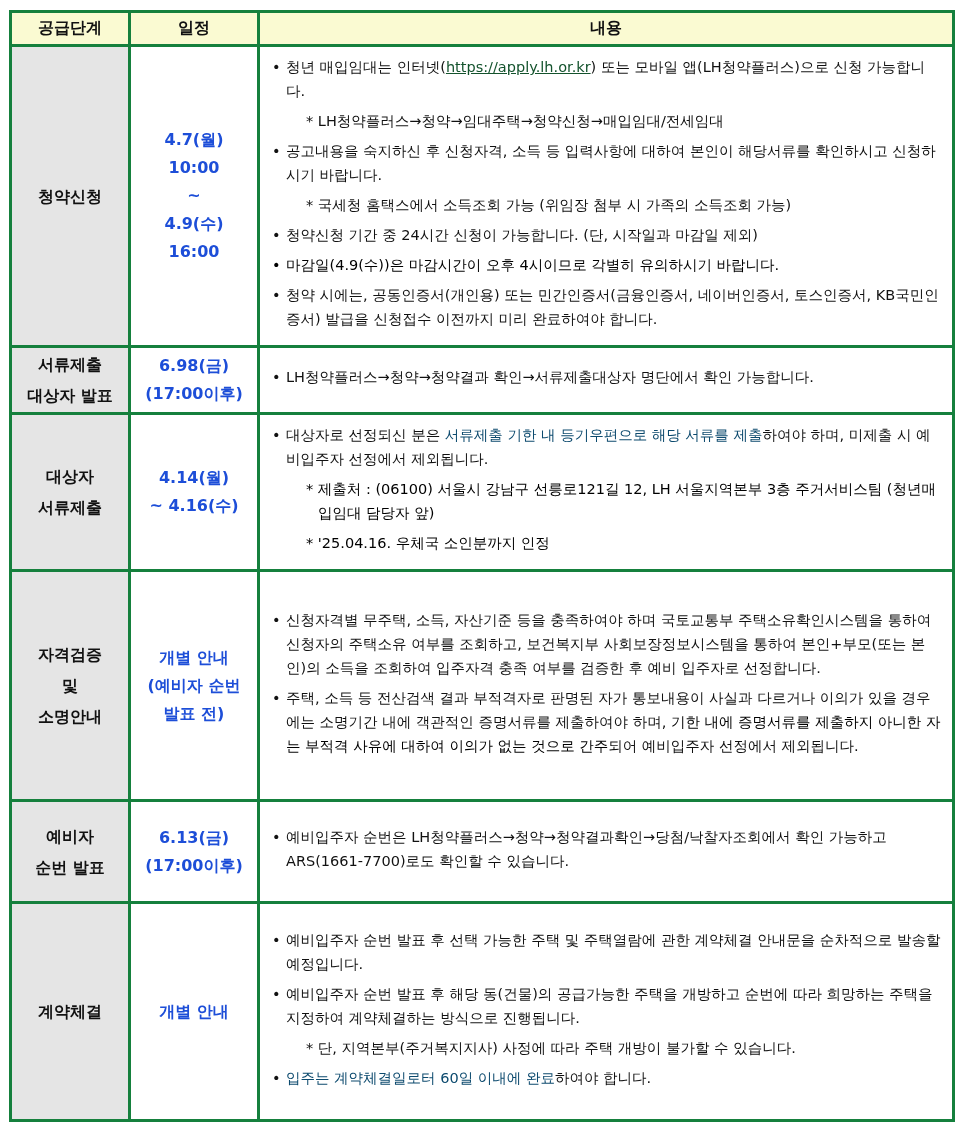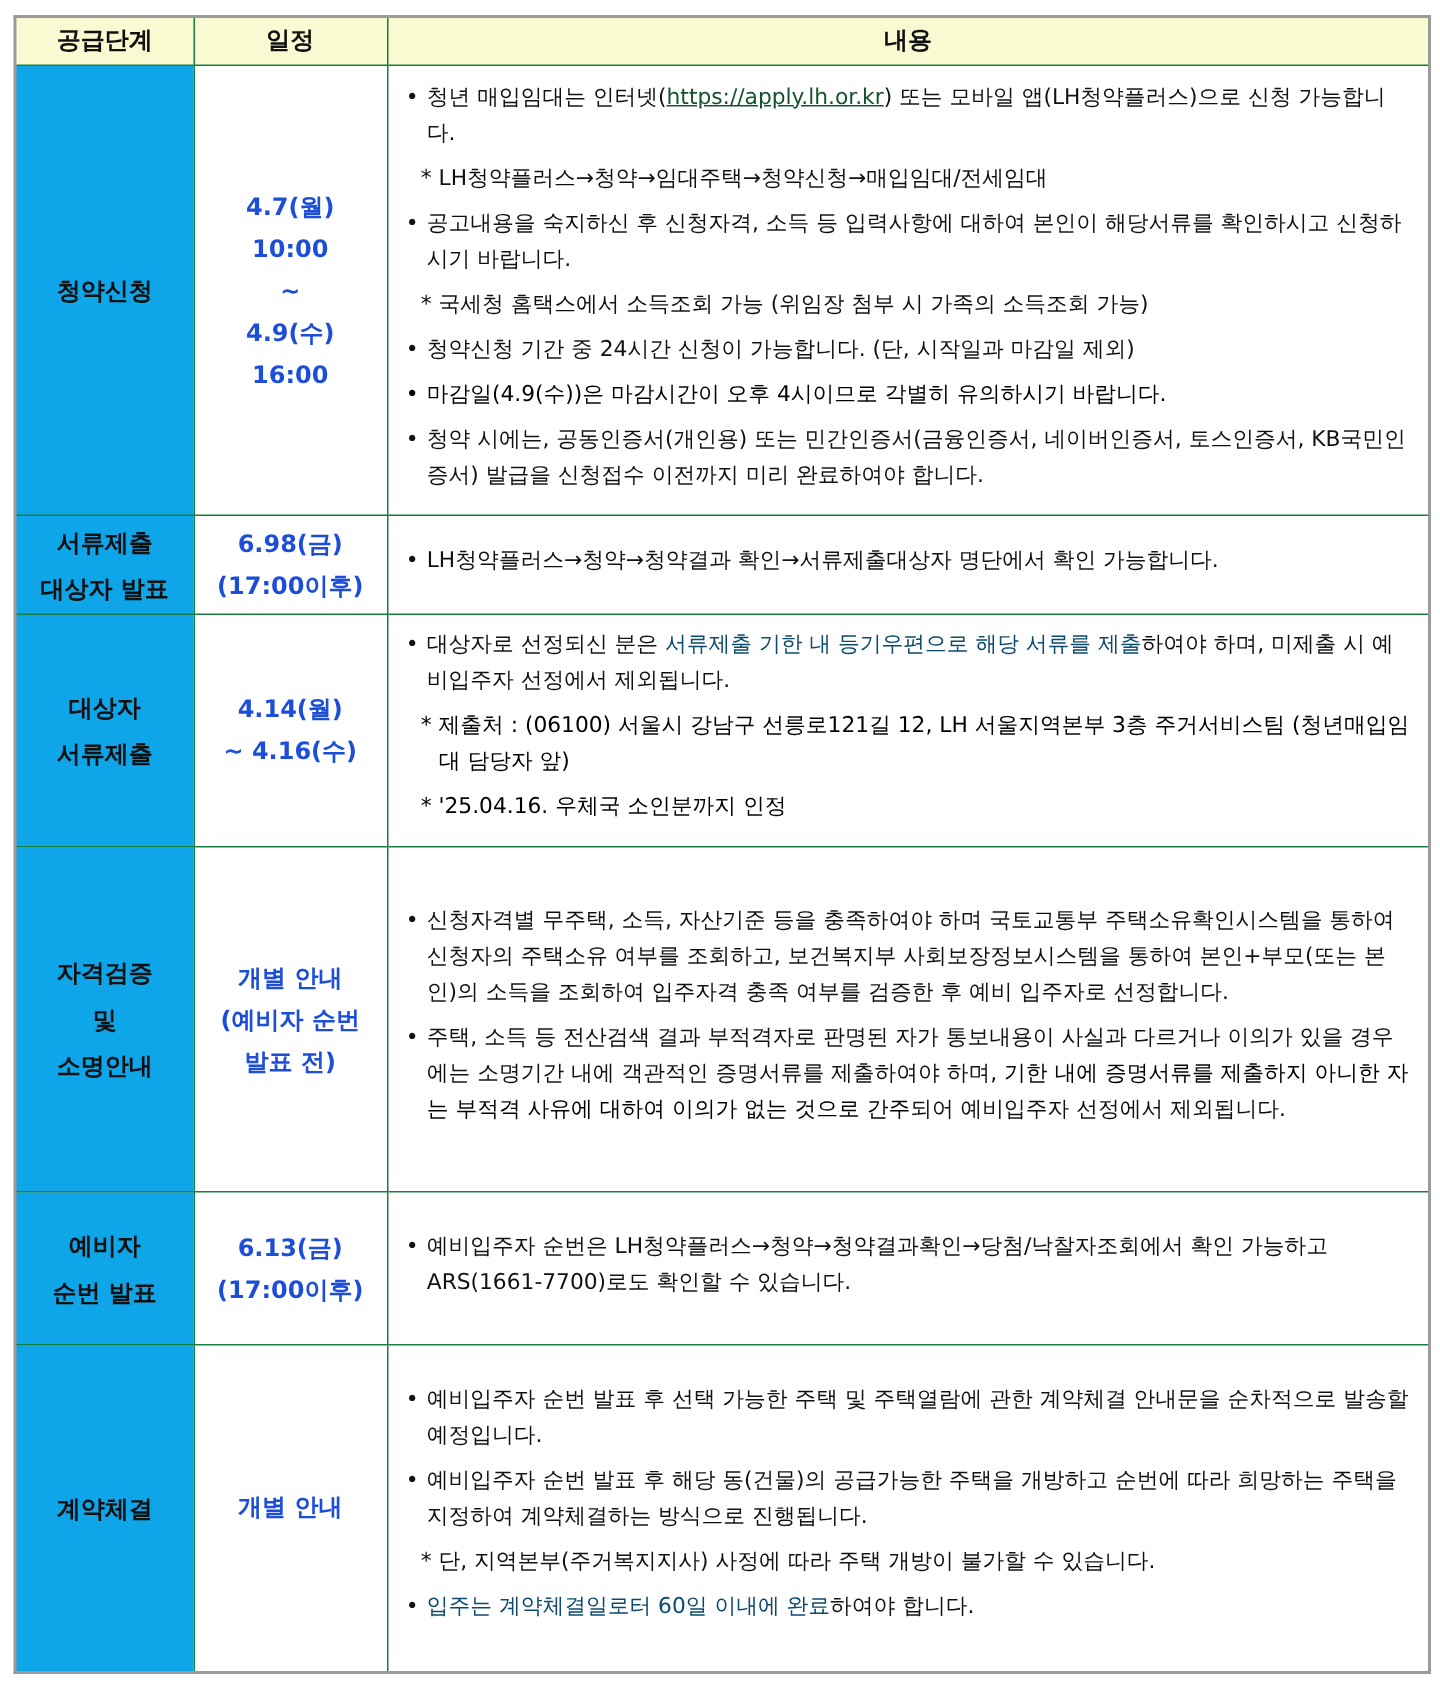--- a/index.html
+++ b/index.html
@@ -1,30 +1,30 @@
 <!DOCTYPE html>
 <html><head>
   <meta charset="utf-8">
   <style>
     html, body { margin: 0; padding: 0; background: #ffffff; }
     body { width: 960px; height: 1124px; position: relative; overflow: hidden;
       font-family: "DejaVu Sans", "Liberation Sans", sans-serif; color: #111; }
     table.schedule { position: absolute; left: 9px; top: 10px; width: 943px;
       border-collapse: collapse; table-layout: fixed; border: 2px solid #9a9a9a; }
-    table.schedule th, table.schedule td { border: 1px solid #15803d; }
+    table.schedule th, table.schedule td { border: 3px solid #15803d; }
     table.schedule th { background: #fafad2; height: 31px; font-size: 16px; font-weight: bold;
       text-align: center; vertical-align: middle; padding: 0; }
-    td.stage { background: #0ea5e9; text-align: center; font-weight: bold; font-size: 16px;
+    td.stage { background: #e5e5e5; text-align: center; font-weight: bold; font-size: 16px;
       line-height: 31px; vertical-align: middle; }
     td.date { text-align: center; font-weight: bold; font-size: 16px; color: #1d4ed8;
       line-height: 28px; vertical-align: middle; }
     td.content { font-size: 14.5px; line-height: 24px; padding: 6px 10px 8px 12px; vertical-align: middle; }
     .bullet { position: relative; padding-left: 14px; margin: 2px 0 6px 0; }
     .bullet::before { content: "•"; position: absolute; left: 0; top: 0; }
-    .note { padding-left: 20px; text-indent: -12px; margin: 2px 0 6px 2px; }
+    .note { padding-left: 20px; text-indent: -12px; margin: 2px 0 6px 26px; }
     .b { font-weight: normal; }
     .red { color: #000000; }
     .blue { color: #0c4a6e; }
     .link { text-decoration: underline; color: #14532d; }
     .line { display: block; }
   </style>
 </head>
 <body>
 
 <table class="schedule">

